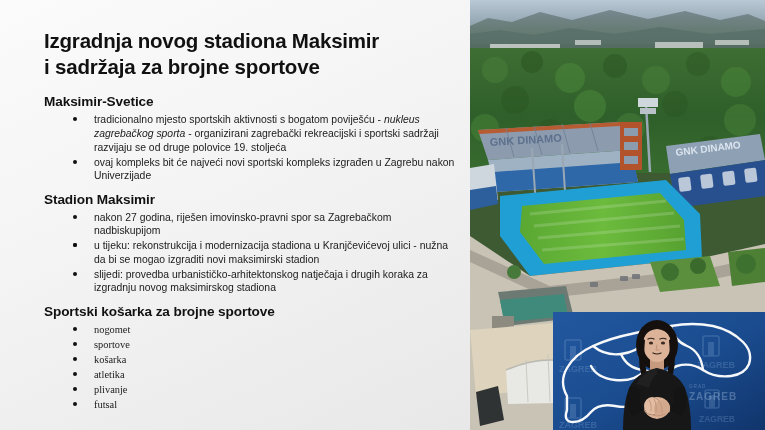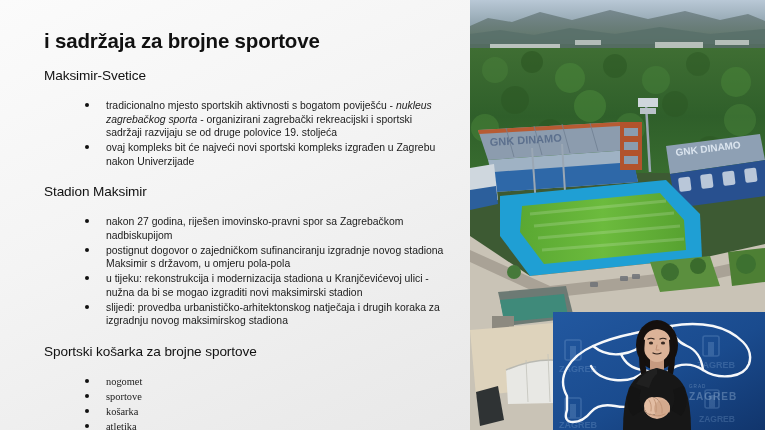--- a/index.html
+++ b/index.html
@@ -32,31 +32,31 @@
     line-height: 1.28;
     letter-spacing: -0.2px;
     margin: 0 0 14px 0;
     max-width: 410px;
   }
   .slide-title .tline { display: block; }
 
   .section { margin-bottom: 2px; }
   .section-heading {
     font-size: 13.6px;
-    font-weight: normal;
+    font-weight: bold;
     color: #111111;
     margin: 0 0 3px 0;
     letter-spacing: -0.1px;
   }
   .section:nth-of-type(2) .section-heading { margin-top: 9px; }
   .section:nth-of-type(3) .section-heading { margin-top: 9px; }
 
   ul.bullets {
     list-style: none;
-    margin: 16px;
+    margin: 4px;
     padding: 0;
   }
   ul.bullets > li {
     position: relative;
     padding-left: 46px;
     font-size: 10.4px;
     line-height: 1.30;
     color: #1a1a1a;
     margin-bottom: 1.5px;
     max-width: 418px;
@@ -98,20 +98,21 @@
   .interpreter svg { display: block; width: 100%; height: 100%; }
 </style>
 </head>
 <body>
 
 <div id="slide">
 
   <div class="text-col">
 
     <h1 class="slide-title">
+      <span class="tline">Izgradnja novog stadiona Maksimir</span>
       <span class="tline">i sadržaja za brojne sportove</span>
     </h1>
 
     <div class="section">
       <h2 class="section-heading">Maksimir-Svetice</h2>
       <ul class="bullets">
         <li>
           <span class="dot"></span>
           <span>tradicionalno mjesto sportskih aktivnosti s bogatom poviješću - </span><span class="it">nukleus zagrebačkog sporta</span><span> - organizirani zagrebački rekreacijski i sportski sadržaji razvijaju se od druge polovice 19. stoljeća</span>
         </li>
@@ -124,21 +125,20 @@
 
     <div class="section">
       <h2 class="section-heading">Stadion Maksimir</h2>
       <ul class="bullets">
         <li>
           <span class="dot"></span>
           <span>nakon 27 godina, riješen imovinsko-pravni spor sa Zagrebačkom nadbiskupijom</span>
         </li>
         <li>
           <span class="dot"></span>
-          <span>postignut dogovor o zajedničkom sufinanciranju izgradnje novog stadiona Maksimir s državom, u omjeru pola-pola</span>
         </li>
         <li>
           <span class="dot"></span>
           <span>u tijeku: rekonstrukcija i modernizacija stadiona u Kranjčevićevoj ulici - nužna da bi se mogao izgraditi novi maksimirski stadion</span>
         </li>
         <li>
           <span class="dot"></span>
           <span>slijedi: provedba urbanističko-arhitektonskog natječaja i drugih koraka za izgradnju novog maksimirskog stadiona</span>
         </li>
       </ul>

